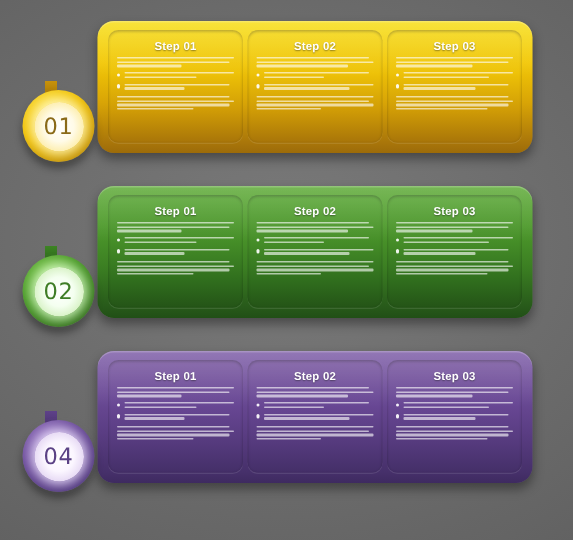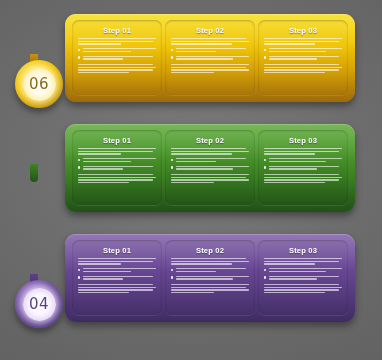--- a/index.html
+++ b/index.html
@@ -138,21 +138,21 @@
   #row3 .badge-stem{background:linear-gradient(180deg,#5e4189,#3d2a5e);}
 </style>
 </head>
 <body>
 
 <div id="stage">
 
   <div class="row" id="row1">
     <div class="badge-stem"></div>
     <div class="badge">
-      <div class="badge-core">06</div>
+      <div class="badge-core">01</div>
     </div>
     <div class="panel">
       <div class="panel-inner">
           <div class="card">
             <div class="card-title">Step 01</div>
             <div class="para">
               <div class="lines">
                 <div class="ln s1"></div>
                 <div class="ln s2"></div>
                 <div class="ln s6"></div>
@@ -250,20 +250,23 @@
                 <div class="ln s4"></div>
               </div>
             </div>
           </div>
         </div>
     </div>
   </div>
 
   <div class="row" id="row2">
     <div class="badge-stem"></div>
+    <div class="badge">
+      <div class="badge-core">02</div>
+    </div>
     <div class="panel">
       <div class="panel-inner">
           <div class="card">
             <div class="card-title">Step 01</div>
             <div class="para">
               <div class="lines">
                 <div class="ln s1"></div>
                 <div class="ln s2"></div>
                 <div class="ln s6"></div>
               </div>

